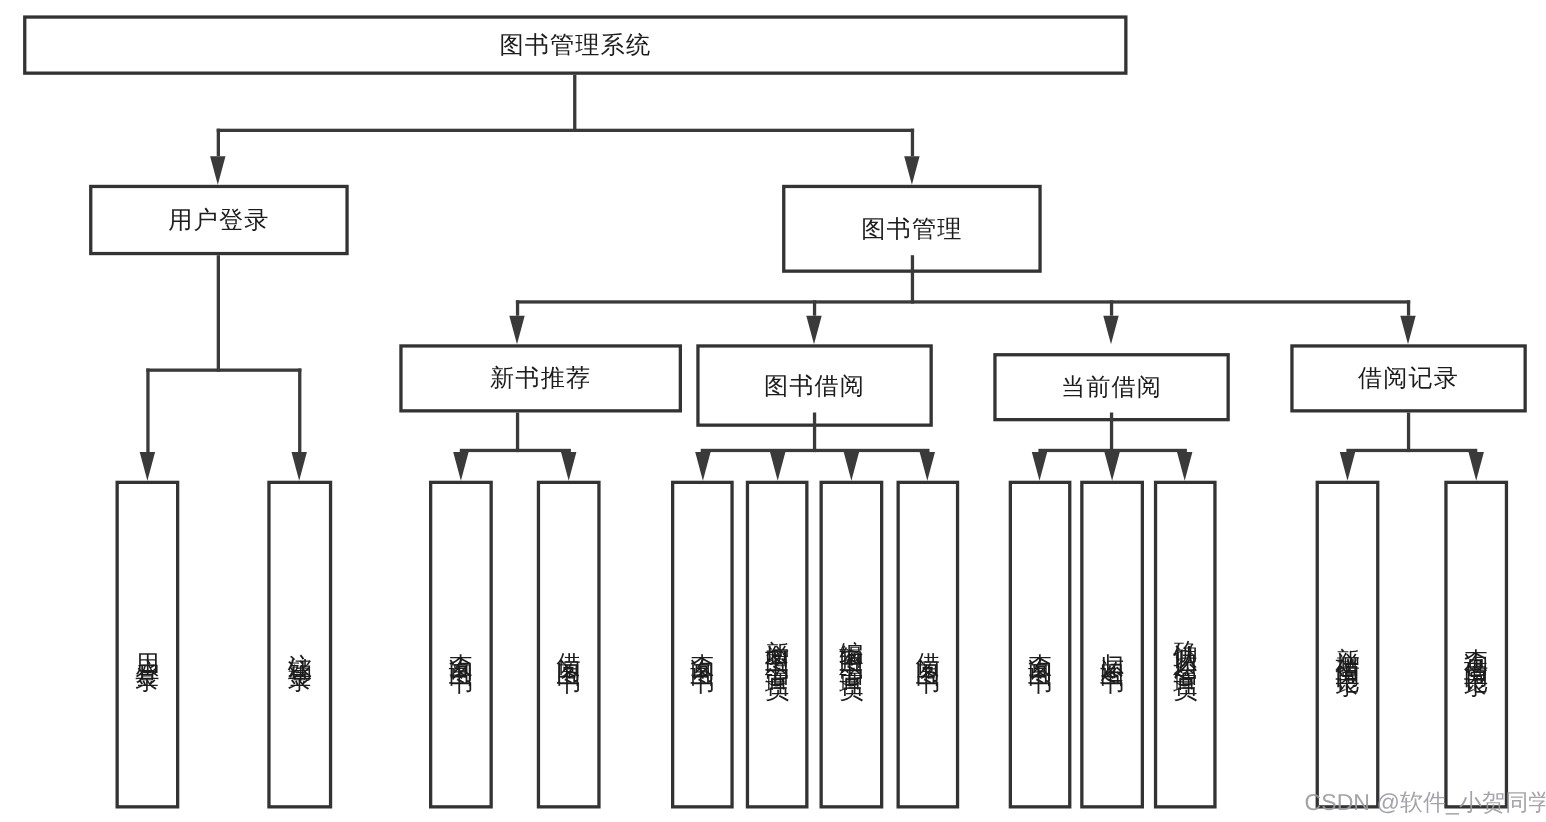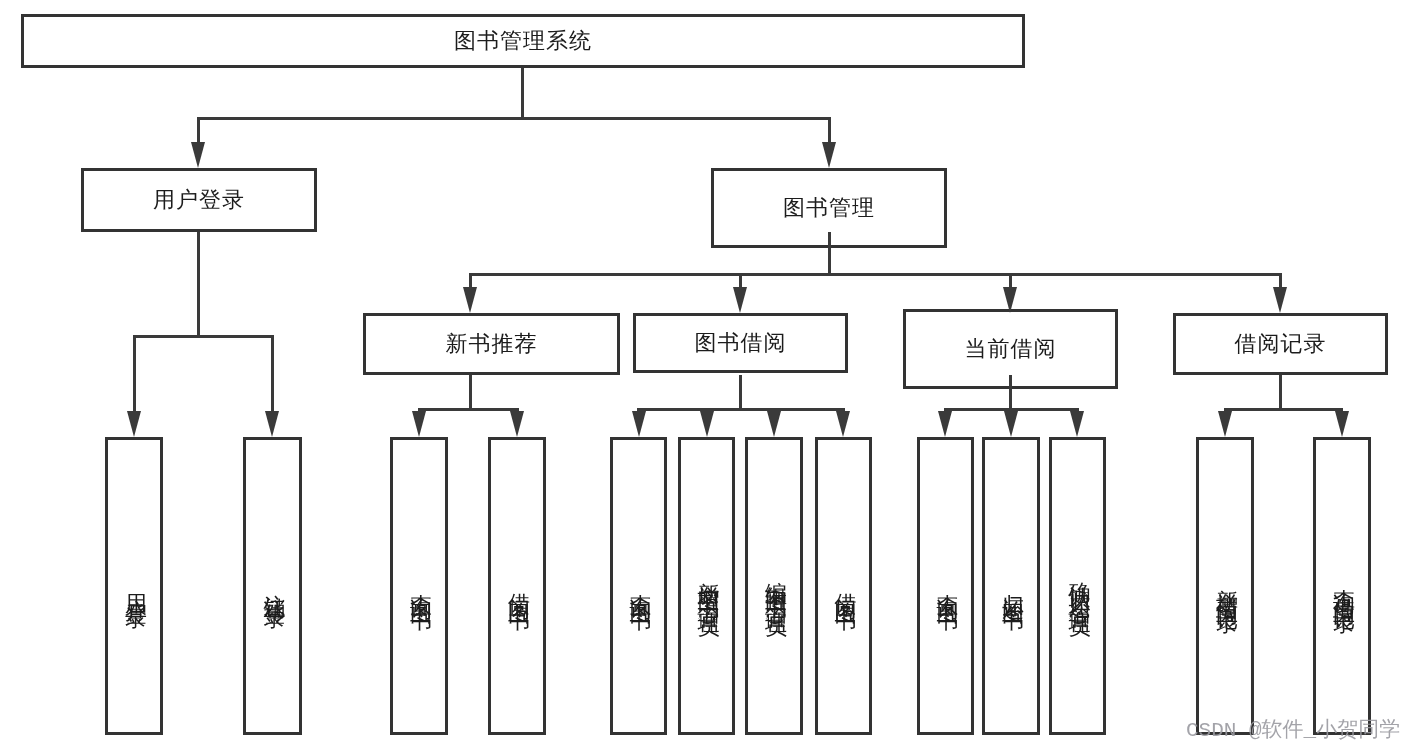--- a/index.html
+++ b/index.html
@@ -7,21 +7,21 @@
     --box_border:#333333;
     --text:#1c1c1c;
     --background:#ffffff;
     --watermark:#9a9aa0;
   }
   html,body{margin:0;padding:0;background:var(--background);}
   .canvas{
     position:relative;
     width:1405px;height:747px;
     background:var(--background);
-    font-family:Liberation Mono, monospace;
+    font-family:Liberation Sans, sans-serif;
     overflow:hidden;
   }
   .box{
     position:absolute;
     box-sizing:border-box;
     background:#ffffff;
     border:3px solid var(--box_border);
     display:flex;
     align-items:center;
     justify-content:center;
@@ -64,22 +64,22 @@
 <body>
 
 <div class="canvas">
 
   <div class="box" style="left:21px;top:14px;width:1004px;height:54px">图书管理系统</div>
 
   <div class="box" style="left:81px;top:168px;width:236px;height:64px">用户登录</div>
   <div class="box" style="left:711px;top:168px;width:236px;height:80px">图书管理</div>
 
   <div class="box" style="left:363px;top:313px;width:257px;height:62px">新书推荐</div>
-  <div class="box" style="left:633px;top:313px;width:215px;height:60px">图书借阅</div>
-  <div class="box" style="left:903px;top:309px;width:215px;height:80px">当前借阅</div>
+  <div class="box" style="left:633px;top:313px;width:215px;height:75px">图书借阅</div>
+  <div class="box" style="left:903px;top:321px;width:215px;height:62px">当前借阅</div>
   <div class="box" style="left:1173px;top:313px;width:215px;height:62px">借阅记录</div>
 
   <div class="box leaf" style="left:105px;width:58px">用户登录</div>
   <div class="box leaf" style="left:243px;width:59px">注销登录</div>
 
   <div class="box leaf" style="left:390px;width:58px">查询图书</div>
   <div class="box leaf" style="left:488px;width:58px">借阅图书</div>
 
   <div class="box leaf" style="left:610px;width:57px">查询图书</div>
   <div class="box leaf" style="left:678px;width:57px">新增图书（管理员）</div>

